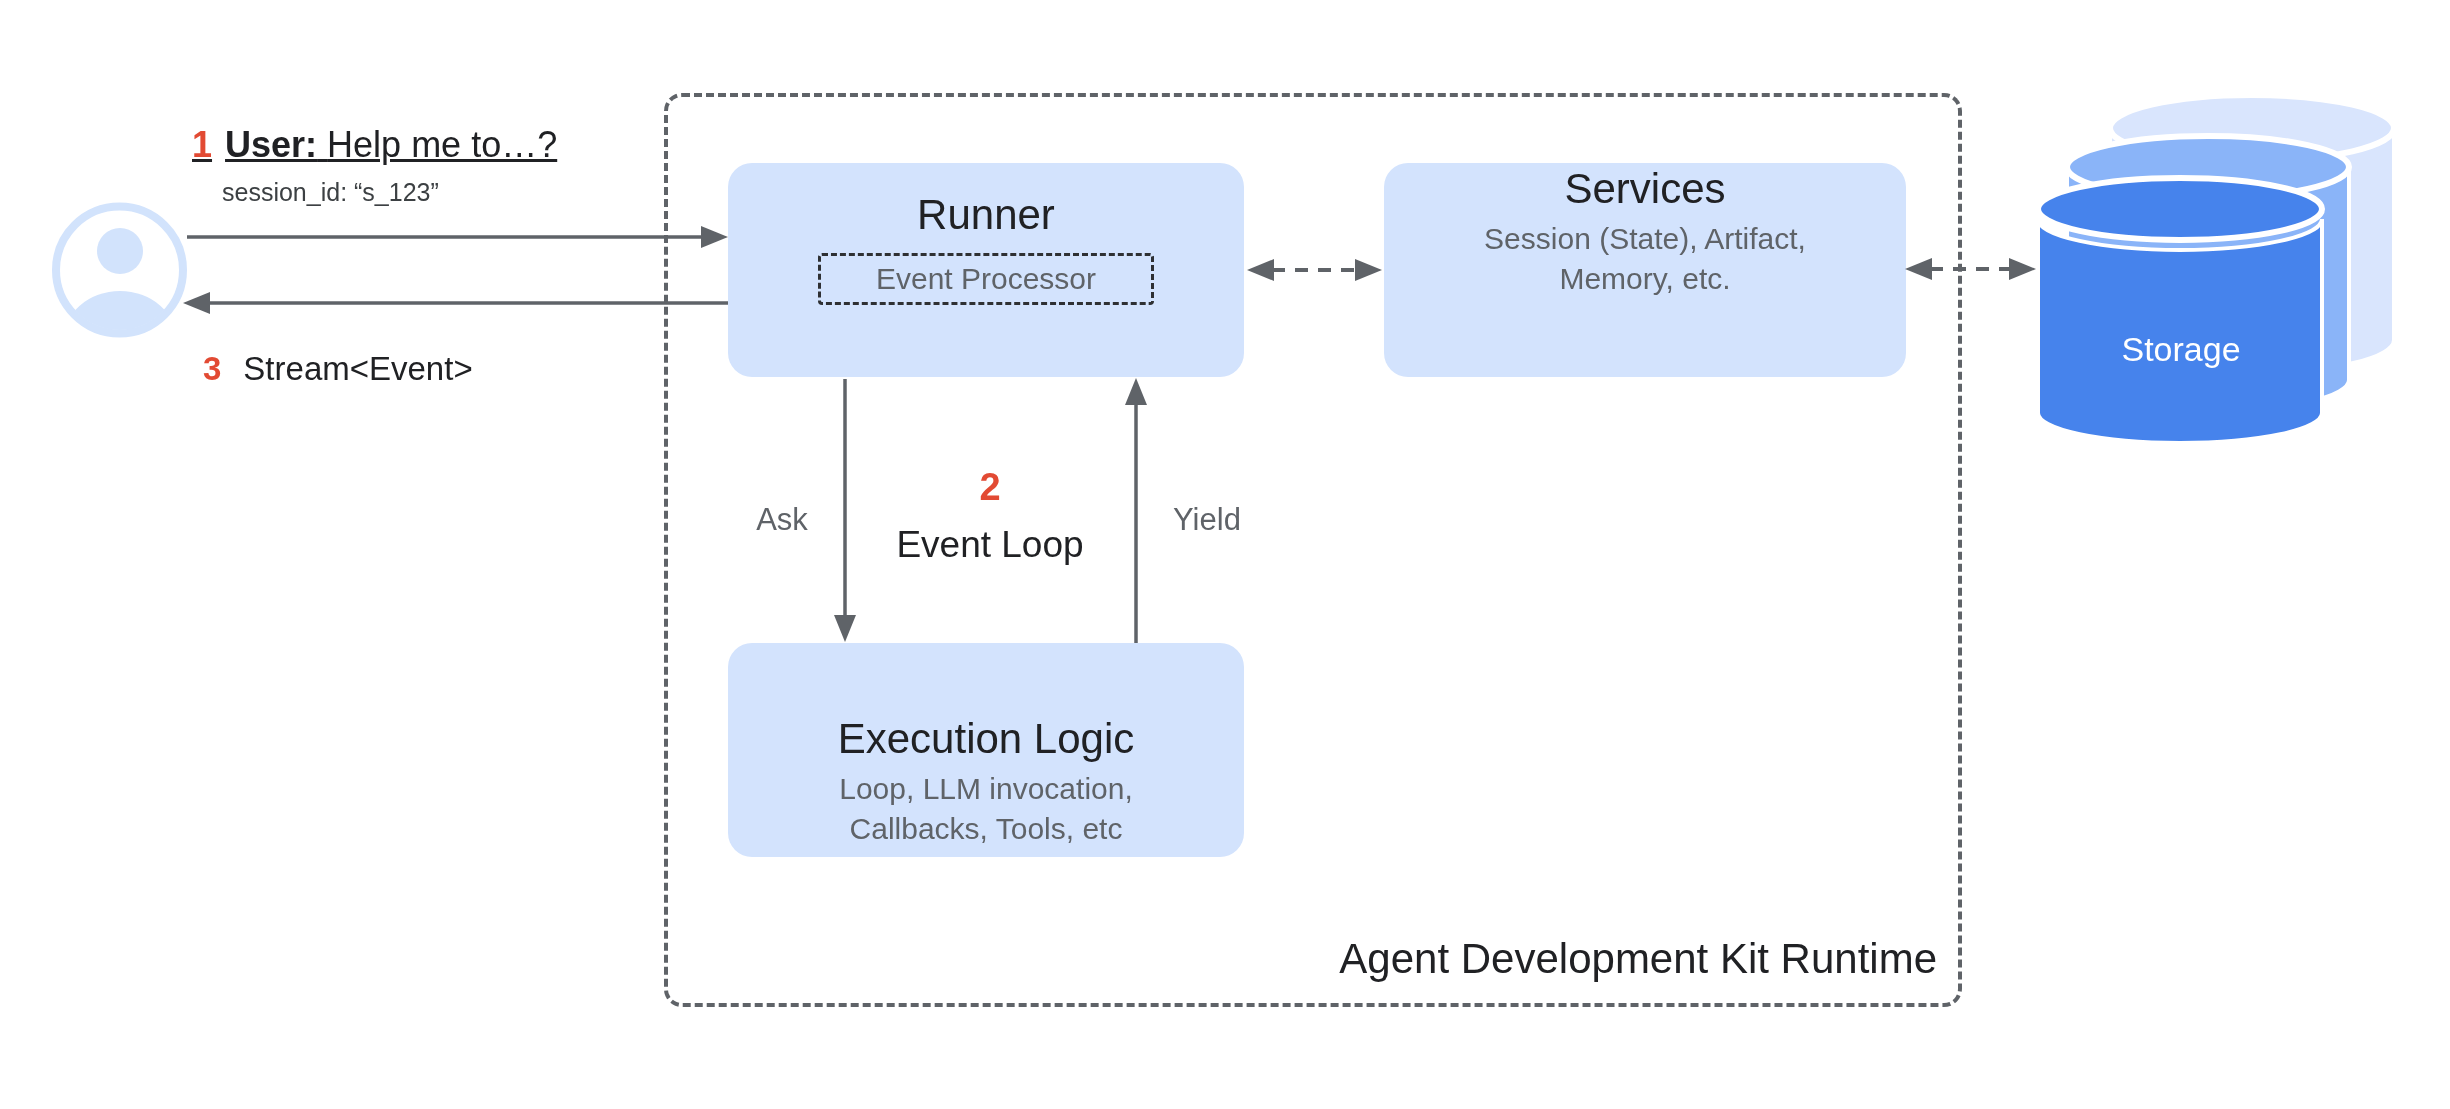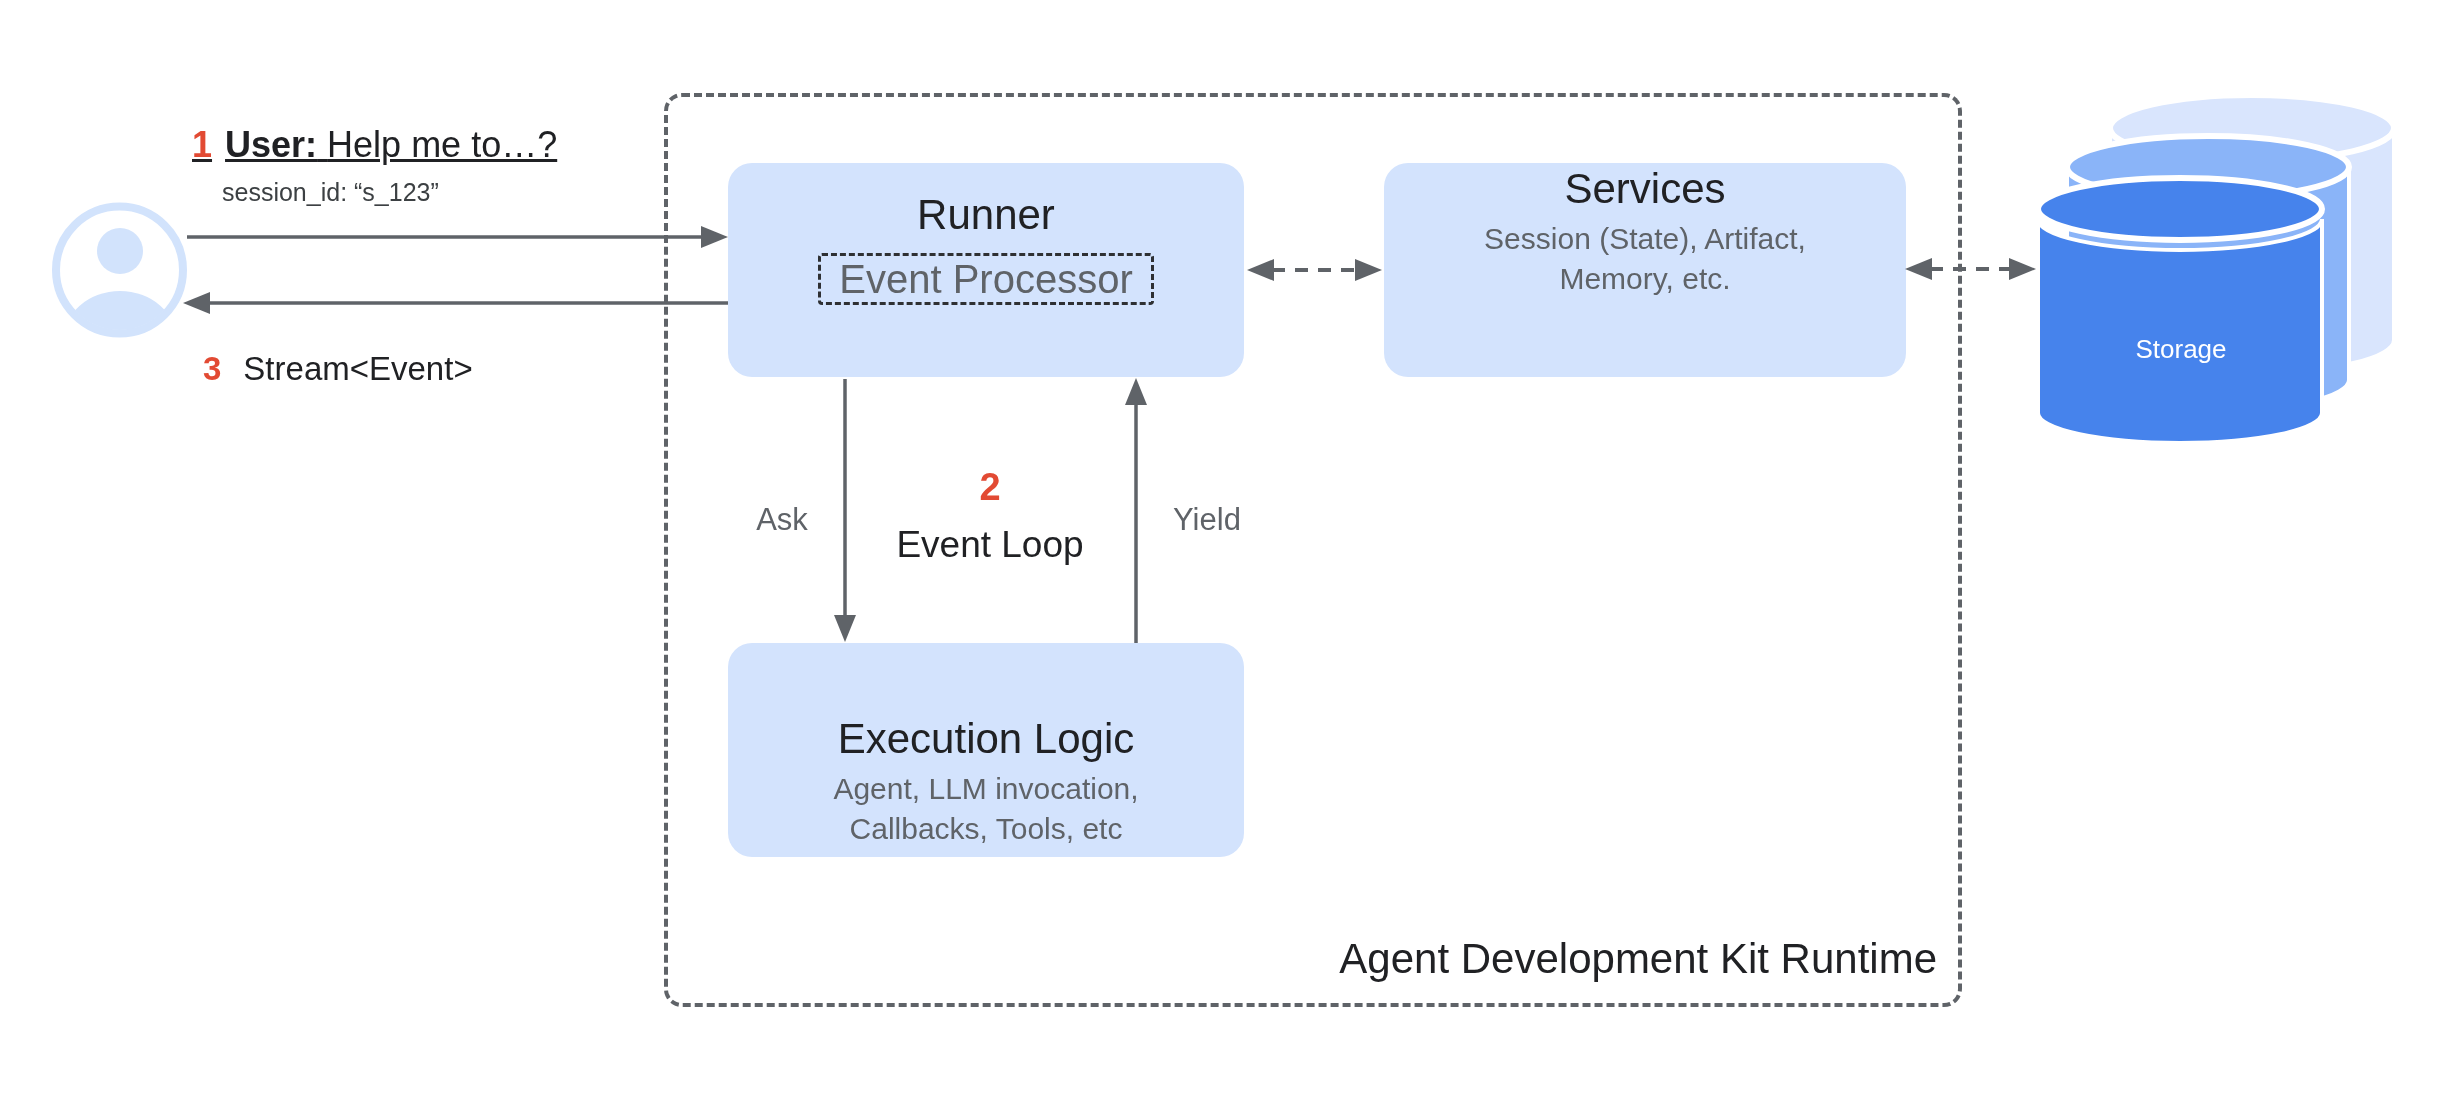--- a/index.html
+++ b/index.html
@@ -19,39 +19,39 @@
 
   .node{position:absolute;background:var(--box-blue);border-radius:24px;text-align:center;}
   .node-runner{left:728px;top:163px;width:516px;height:214px;padding-top:26px;}
   .node-services{left:1384px;top:163px;width:522px;height:214px;}
   .node-execution{left:728px;top:643px;width:516px;height:214px;padding-top:70px;}
   .node-title{font-size:42px;line-height:52px;color:var(--text-dark);font-weight:400;}
   .node-subtitle{margin-top:4px;font-size:30px;line-height:40px;color:var(--text-gray);}
   .event-processor{margin:12px auto 0;width:336px;height:52px;
     border:3px dashed var(--processor-border);border-radius:4px;
     display:flex;align-items:center;justify-content:center;
-    font-size:40px;color:var(--text-gray);}
+    font-size:30px;color:var(--text-gray);}
 
   .overlay{position:absolute;left:0;top:0;width:2450px;height:1109px;pointer-events:none;}
 
   .label{position:absolute;white-space:nowrap;}
   .step1-label{left:192px;top:122px;font-size:36px;line-height:46px;color:var(--text-dark);text-decoration:underline;}
   .step-num{font-weight:700;color:var(--accent-red);}
   .step1-label .step-num{margin-right:13px;}
   .speaker{font-weight:700;}
   .session-label{left:222px;top:176px;font-size:25px;line-height:32px;color:#3c4043;}
   .step3-label{left:203px;top:346px;font-size:33px;line-height:46px;color:var(--text-dark);}
   .step3-label .step-num{margin-right:22px;}
   .step2-block{left:840px;top:464px;width:300px;text-align:center;}
   .step2-num{font-size:38px;line-height:46px;font-weight:700;color:var(--accent-red);}
   .event-loop-label{margin-top:12px;font-size:37px;line-height:46px;color:var(--text-dark);}
   .ask-label{left:722px;top:502px;width:120px;text-align:center;font-size:31px;line-height:36px;color:var(--text-gray);}
   .yield-label{left:1147px;top:502px;width:120px;text-align:center;font-size:31px;line-height:36px;color:var(--text-gray);}
   .runtime-label{left:1237px;top:933px;width:700px;text-align:right;font-size:42px;line-height:52px;color:var(--text-dark);}
-  .storage-label{left:2056px;top:327px;width:250px;text-align:center;font-size:26px;line-height:44px;color:var(--storage-text);}
+  .storage-label{left:2056px;top:327px;width:250px;text-align:center;font-size:34px;line-height:44px;color:var(--storage-text);}
 
   .arrow-line{stroke:var(--arrow-gray);stroke-width:3.5;fill:none;}
   .arrow-line.dashed{stroke-width:4;stroke-dasharray:13 10;}
   .arrow-head{fill:var(--arrow-gray);stroke:none;}
   .cyl-back{fill:var(--storage-back);}
   .cyl-mid{fill:var(--storage-mid);}
   .cyl-front{fill:var(--storage-front);}
   .cyl-lid{stroke:#ffffff;stroke-width:6;}
   .cyl-body{stroke:#ffffff;stroke-width:4;}
   .avatar-ring{fill:#ffffff;stroke:var(--avatar-blue);stroke-width:8;}
@@ -75,21 +75,21 @@
     <div class="node-title">Services</div>
     <div class="node-subtitle">
       <div>Session (State), Artifact,</div>
       <div>Memory, etc.</div>
     </div>
   </div>
 
   <div class="node node-execution">
     <div class="node-title">Execution Logic</div>
     <div class="node-subtitle">
-      <div>Agent, LLM invocation,</div>
+      <div>Loop, LLM invocation,</div>
       <div>Callbacks, Tools, etc</div>
     </div>
   </div>
 
   <svg class="overlay" width="2450" height="1109" viewBox="0 0 2450 1109" xmlns="http://www.w3.org/2000/svg">
 
     <g>
       <defs>
         <clipPath id="avatarClip">
             <circle cx="119.5" cy="270" r="60"></circle>

